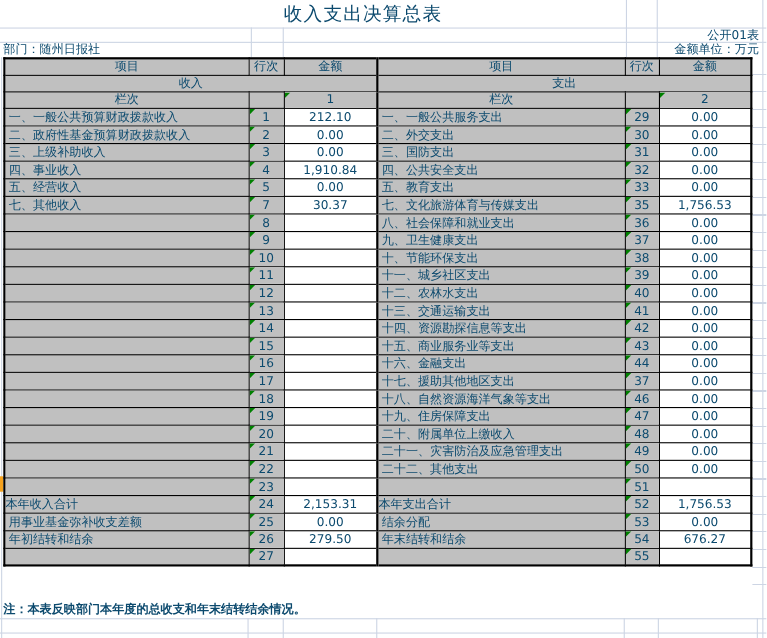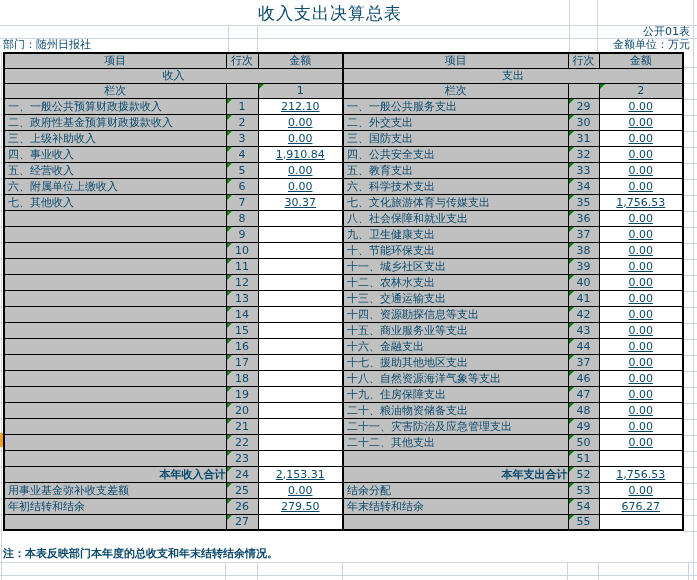--- a/index.html
+++ b/index.html
@@ -26,24 +26,24 @@
   
   table#grid{position:absolute;left:3px;top:52px;border-collapse:collapse;
              table-layout:fixed;border:2px solid #000;}
   #grid th,#grid td{border:1px solid #000;font-size:11px;font-weight:normal;
              padding:0;overflow:hidden;white-space:nowrap;background:#c0c0c0;line-height:13px;}
   #grid thead tr{height:15px;}
   #grid tbody tr{height:16px;}
   #grid th{text-align:center;}
   #grid td.item{text-align:left;padding-left:3px;}
   #grid td.line{text-align:center;position:relative;}
-  #grid td.amt{background:#ffffff;text-align:center;text-decoration:underline;}
+  #grid td.amt{background:#ffffff;text-align:center;}
   #grid th.idxnum{position:relative;}
   #grid .colsep{border-left:2px solid #000;}
-  #grid tr.em td.item{font-weight:bold;text-align:right;padding-left:13px;}
+  #grid tr.em td.item{font-weight:normal;text-align:left;padding-left:0;}
   .flag{position:absolute;top:0;left:0;width:0;height:0;
         border-top:5px solid #008000;border-right:5px solid transparent;}
 
   .note{position:absolute;top:547px;left:3px;height:14px;font-size:11px;line-height:14px;font-weight:bold;}
 </style>
 </head>
 <body>
 
 <div id="screen">
 
@@ -137,28 +137,20 @@
     </tr>
         <tr>
       <td class="item"><span>五、经营收入</span></td>
       <td class="line"><span class="flag"></span><span>5</span></td>
       <td class="amt"><span>0.00</span></td>
       <td class="item colsep"><span>五、教育支出</span></td>
       <td class="line"><span class="flag"></span><span>33</span></td>
       <td class="amt"><span>0.00</span></td>
     </tr>
         <tr>
-      <td class="item"><span>六、附属单位上缴收入</span></td>
-      <td class="line"><span class="flag"></span><span>6</span></td>
-      <td class="amt"><span>0.00</span></td>
-      <td class="item colsep"><span>六、科学技术支出</span></td>
-      <td class="line"><span class="flag"></span><span>34</span></td>
-      <td class="amt"><span>0.00</span></td>
-    </tr>
-        <tr>
       <td class="item"><span>七、其他收入</span></td>
       <td class="line"><span class="flag"></span><span>7</span></td>
       <td class="amt"><span>30.37</span></td>
       <td class="item colsep"><span>七、文化旅游体育与传媒支出</span></td>
       <td class="line"><span class="flag"></span><span>35</span></td>
       <td class="amt"><span>1,756.53</span></td>
     </tr>
         <tr>
       <td class="item"><span></span></td>
       <td class="line"><span class="flag"></span><span>8</span></td>
@@ -252,21 +244,21 @@
       <td class="line"><span class="flag"></span><span>19</span></td>
       <td class="amt"><span></span></td>
       <td class="item colsep"><span>十九、住房保障支出</span></td>
       <td class="line"><span class="flag"></span><span>47</span></td>
       <td class="amt"><span>0.00</span></td>
     </tr>
         <tr>
       <td class="item"><span></span></td>
       <td class="line"><span class="flag"></span><span>20</span></td>
       <td class="amt"><span></span></td>
-      <td class="item colsep"><span>二十、粮油物资储备支出</span></td>
+      <td class="item colsep"><span>二十、附属单位上缴收入</span></td>
       <td class="line"><span class="flag"></span><span>48</span></td>
       <td class="amt"><span>0.00</span></td>
     </tr>
         <tr>
       <td class="item"><span></span></td>
       <td class="line"><span class="flag"></span><span>21</span></td>
       <td class="amt"><span></span></td>
       <td class="item colsep"><span>二十一、灾害防治及应急管理支出</span></td>
       <td class="line"><span class="flag"></span><span>49</span></td>
       <td class="amt"><span>0.00</span></td>

